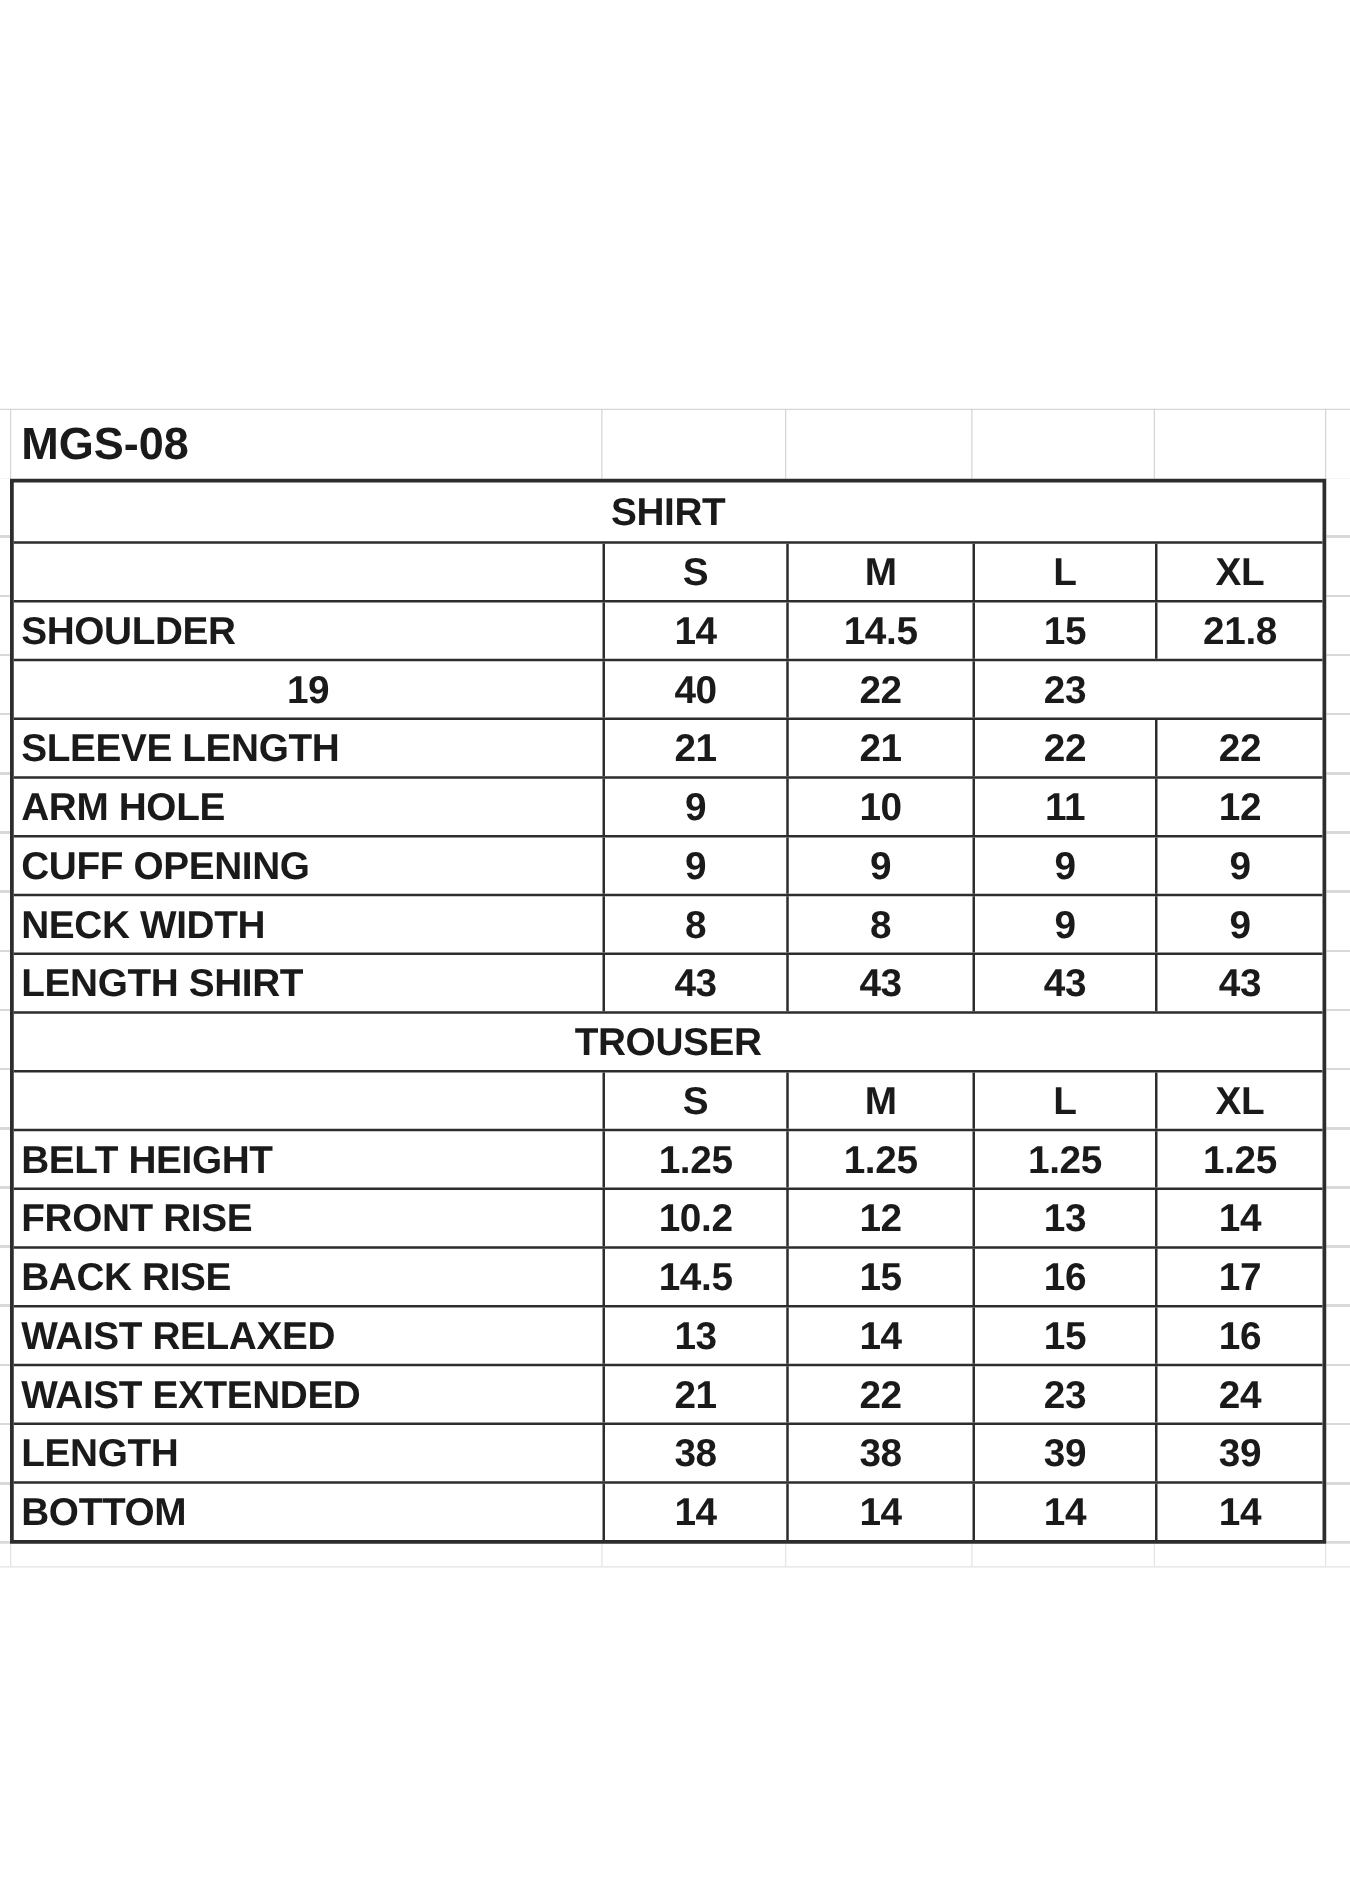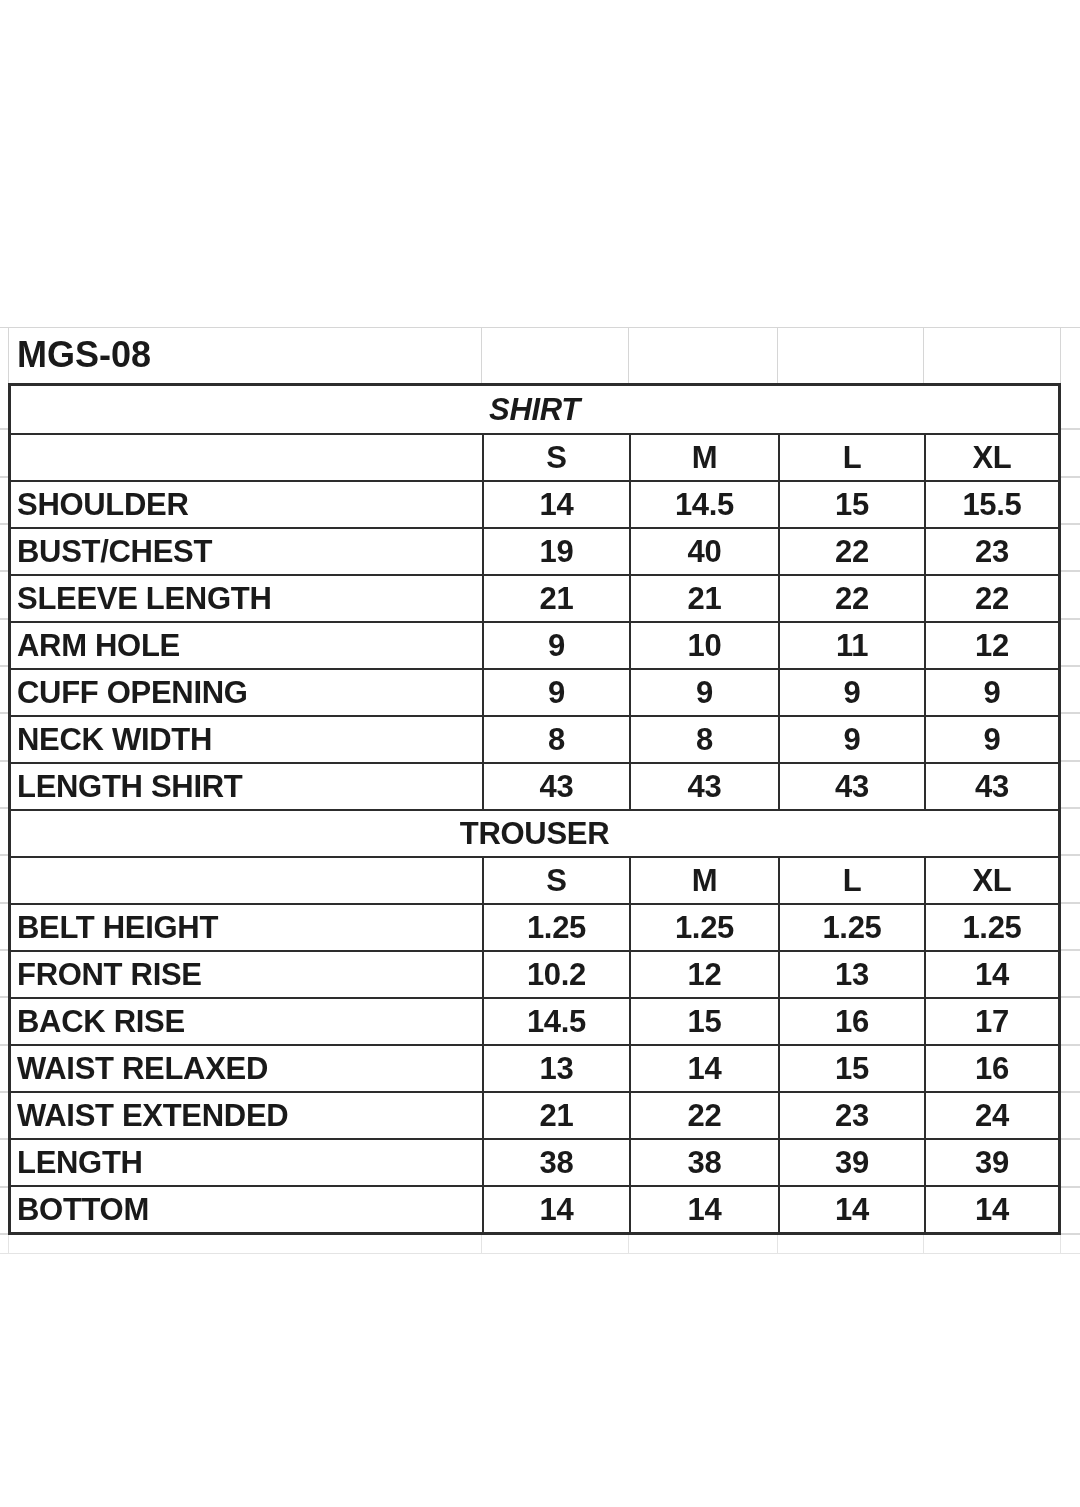--- a/index.html
+++ b/index.html
@@ -63,21 +63,21 @@
     background: #ffffff;
     display: grid;
     grid-template-rows: repeat(18, 1fr);
   }
   .t-row {
     display: grid;
     grid-template-columns: 471px 147px 149px 146px 1fr;
     border-top: 2px solid #2d2d2d;
     min-height: 0;
   }
-  .t-row:first-child { border-top: none; font-style: italic; }
+  .t-row:first-child { border-top: none; }
   .t-row.merged { grid-template-columns: 1fr; }
 
   .cell {
     display: flex;
     align-items: center;
     justify-content: center;
     box-sizing: border-box;
     border-left: 2px solid #2d2d2d;
     font-size: 31px;
     font-weight: 700;
@@ -128,24 +128,23 @@
         <div class="cell">S</div>
         <div class="cell">M</div>
         <div class="cell">L</div>
         <div class="cell">XL</div>
       </div>
       <div class="t-row">
         <div class="cell label">SHOULDER</div>
         <div class="cell">14</div>
         <div class="cell">14.5</div>
         <div class="cell">15</div>
-        <div class="cell">15.5</div>
-      </div>
-      <div class="t-row">
-        <div class="cell label">BUST/CHEST</div>
+        <div class="cell">21.8</div>
+      </div>
+      <div class="t-row">
         <div class="cell">19</div>
         <div class="cell">40</div>
         <div class="cell">22</div>
         <div class="cell">23</div>
       </div>
       <div class="t-row">
         <div class="cell label">SLEEVE LENGTH</div>
         <div class="cell">21</div>
         <div class="cell">21</div>
         <div class="cell">22</div>

